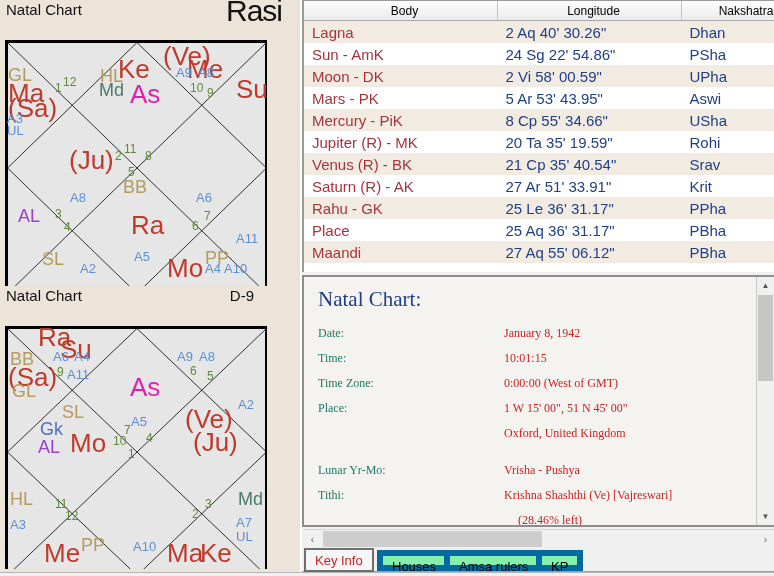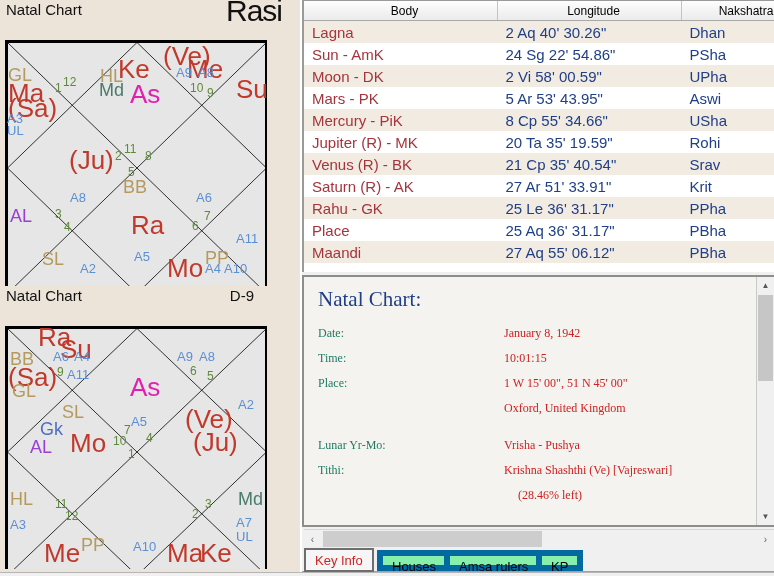--- a/index.html
+++ b/index.html
@@ -54,21 +54,21 @@
     pointer-events: none;
   }
   
   .pl { font-size: 26px; color: #c0392b; }
   .pl.asc { font-size: 26px; color: #e020b0; }
   
   .hn { font-size: 12px; color: #5d8a3a; }
   
   .ar { font-size: 13px; color: #5b8fd4; }
   .sp { font-size: 18px; color: #b59a5e; }
-  .sp.al { color: #9b3fd4; }
+  .sp.al { color: #9b3fd4; margin-left: 8px; }
   .sp.gk { color: #4f6ebf; }
   .sp.md { color: #4a7a6a; }
   .sp.hl { color: #b59a5e; }
 
   
   .right-pane {
     position: absolute; left: 302px; top: 0;
     width: 472px; height: 576px;
     background: #f0f0f0;
   }
@@ -409,20 +409,24 @@
         <div id="info-rows">
             <div class="info-row">
               <span class="k">Date:</span>
               <span class="v">January 8, 1942</span>
             </div>
             <div class="info-row">
               <span class="k">Time:</span>
               <span class="v">10:01:15</span>
             </div>
             <div class="info-row">
+              <span class="k">Time Zone:</span>
+              <span class="v">0:00:00 (West of GMT)</span>
+            </div>
+            <div class="info-row">
               <span class="k">Place:</span>
               <span class="v">1 W 15' 00",  51 N 45' 00"</span>
             </div>
             <div class="info-row">
               <span class="k"></span>
               <span class="v">Oxford, United Kingdom</span>
             </div>
             <div class="info-gap"></div>
             <div class="info-row">
               <span class="k">Lunar Yr-Mo:</span>

